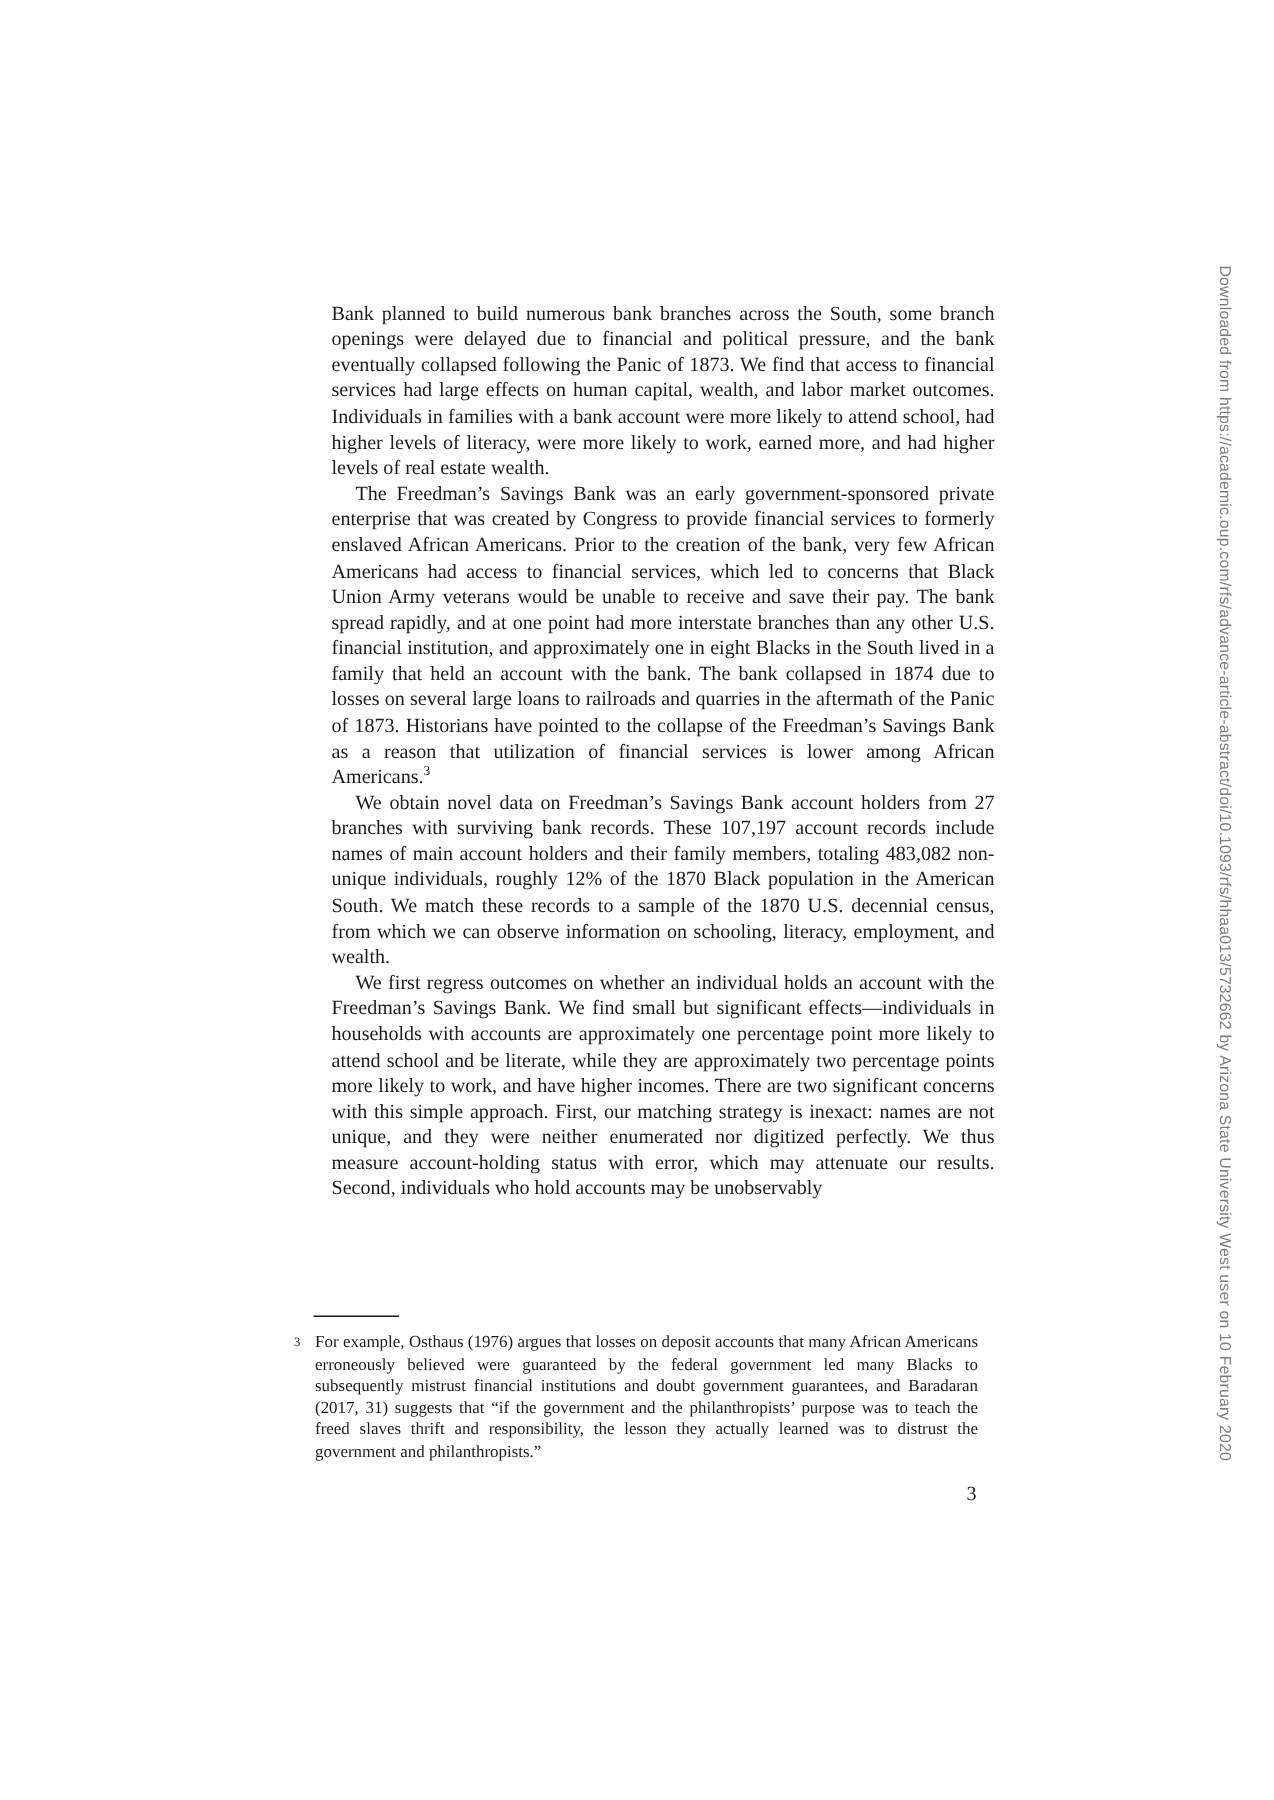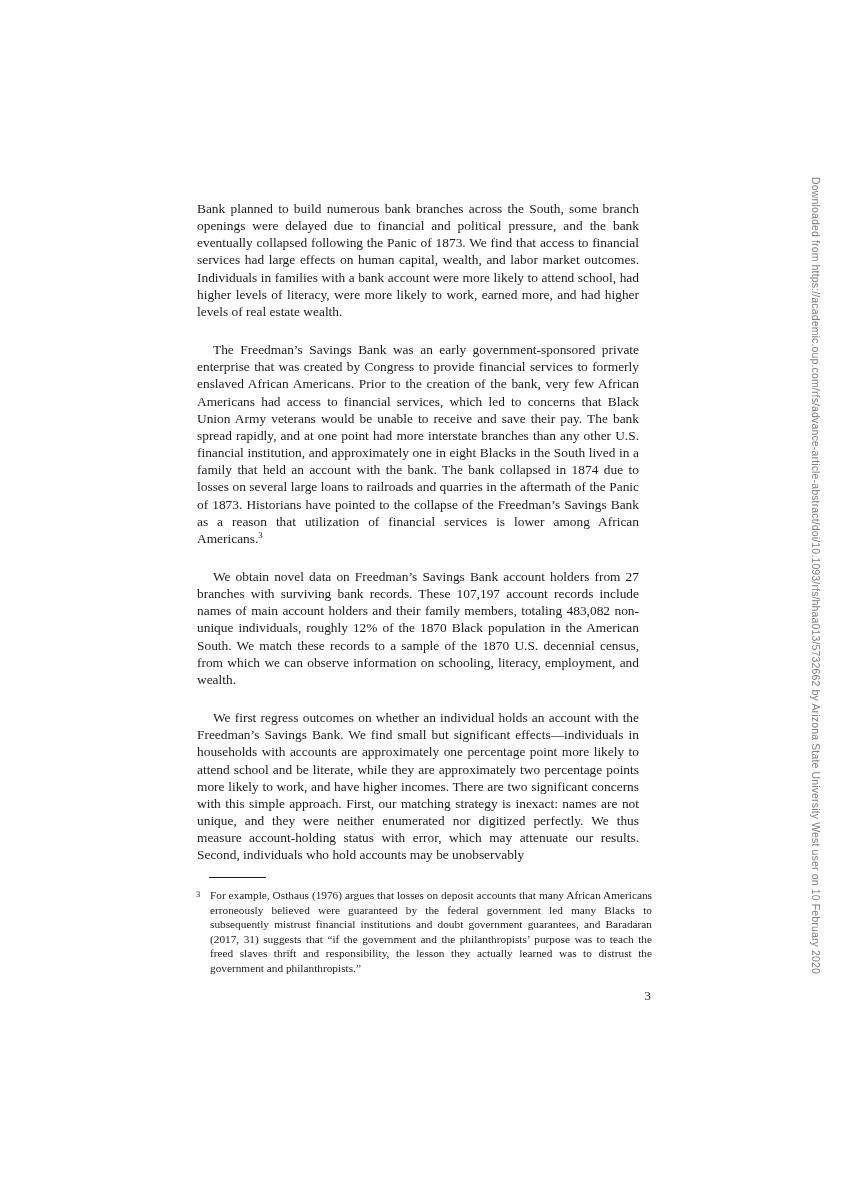--- a/index.html
+++ b/index.html
@@ -11,34 +11,33 @@
     position: relative;
     width: 849px;
     height: 1200px;
     background: #ffffff;
     overflow: hidden;
     font-family: "Liberation Serif", "DejaVu Serif", serif;
     color: #1b1b1b;
   }
   .body-text {
     position: absolute;
-    left: 197px;
+    left: 221px;
     top: 200px;
     width: 442px;
     font-size: 13.4px;
     line-height: 17.15px;
     text-align: justify;
   }
   .para {
     margin: 0;
     padding: 0;
   }
   .para.indent {
     text-indent: 16px;
-    margin-top: 21px;
   }
   .fn-ref {
     font-size: 9px;
     line-height: 0;
     vertical-align: super;
   }
   .fn-rule {
     position: absolute;
     left: 209px;
     top: 877px;

